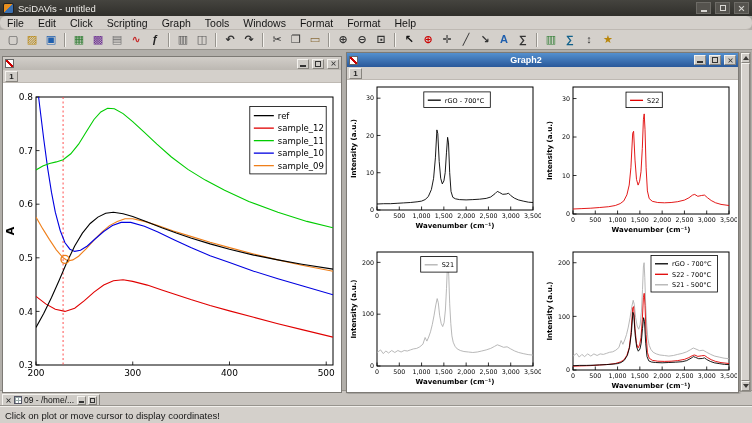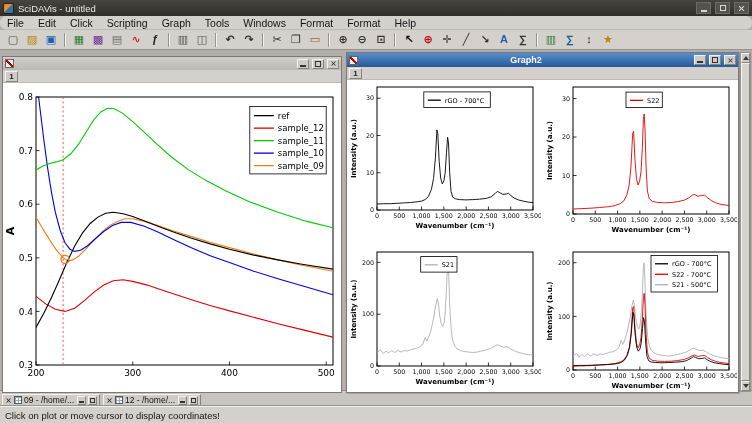--- a/index.html
+++ b/index.html
@@ -487,30 +487,19 @@
         <span class="x-ico"></span>
         <span class="tab-grid"></span>
         <span class="tab-label">09 - /home/...</span>
         <span class="tab-btn">
           <span class="g-min"></span>
         </span>
         <span class="tab-btn">
           <span class="g-max"></span>
         </span>
       </div>
-      <div class="tab">
-        <span class="x-ico"></span>
-        <span class="tab-grid"></span>
-        <span class="tab-label">12 - /home/...</span>
-        <span class="tab-btn">
-          <span class="g-min"></span>
-        </span>
-        <span class="tab-btn">
-          <span class="g-max"></span>
-        </span>
-      </div>
     </div>
 
   <div class="statusbar">
     <span>Click on plot or move cursor to display coordinates!</span>
   </div>
 
 </div>
 
 </body></html>

